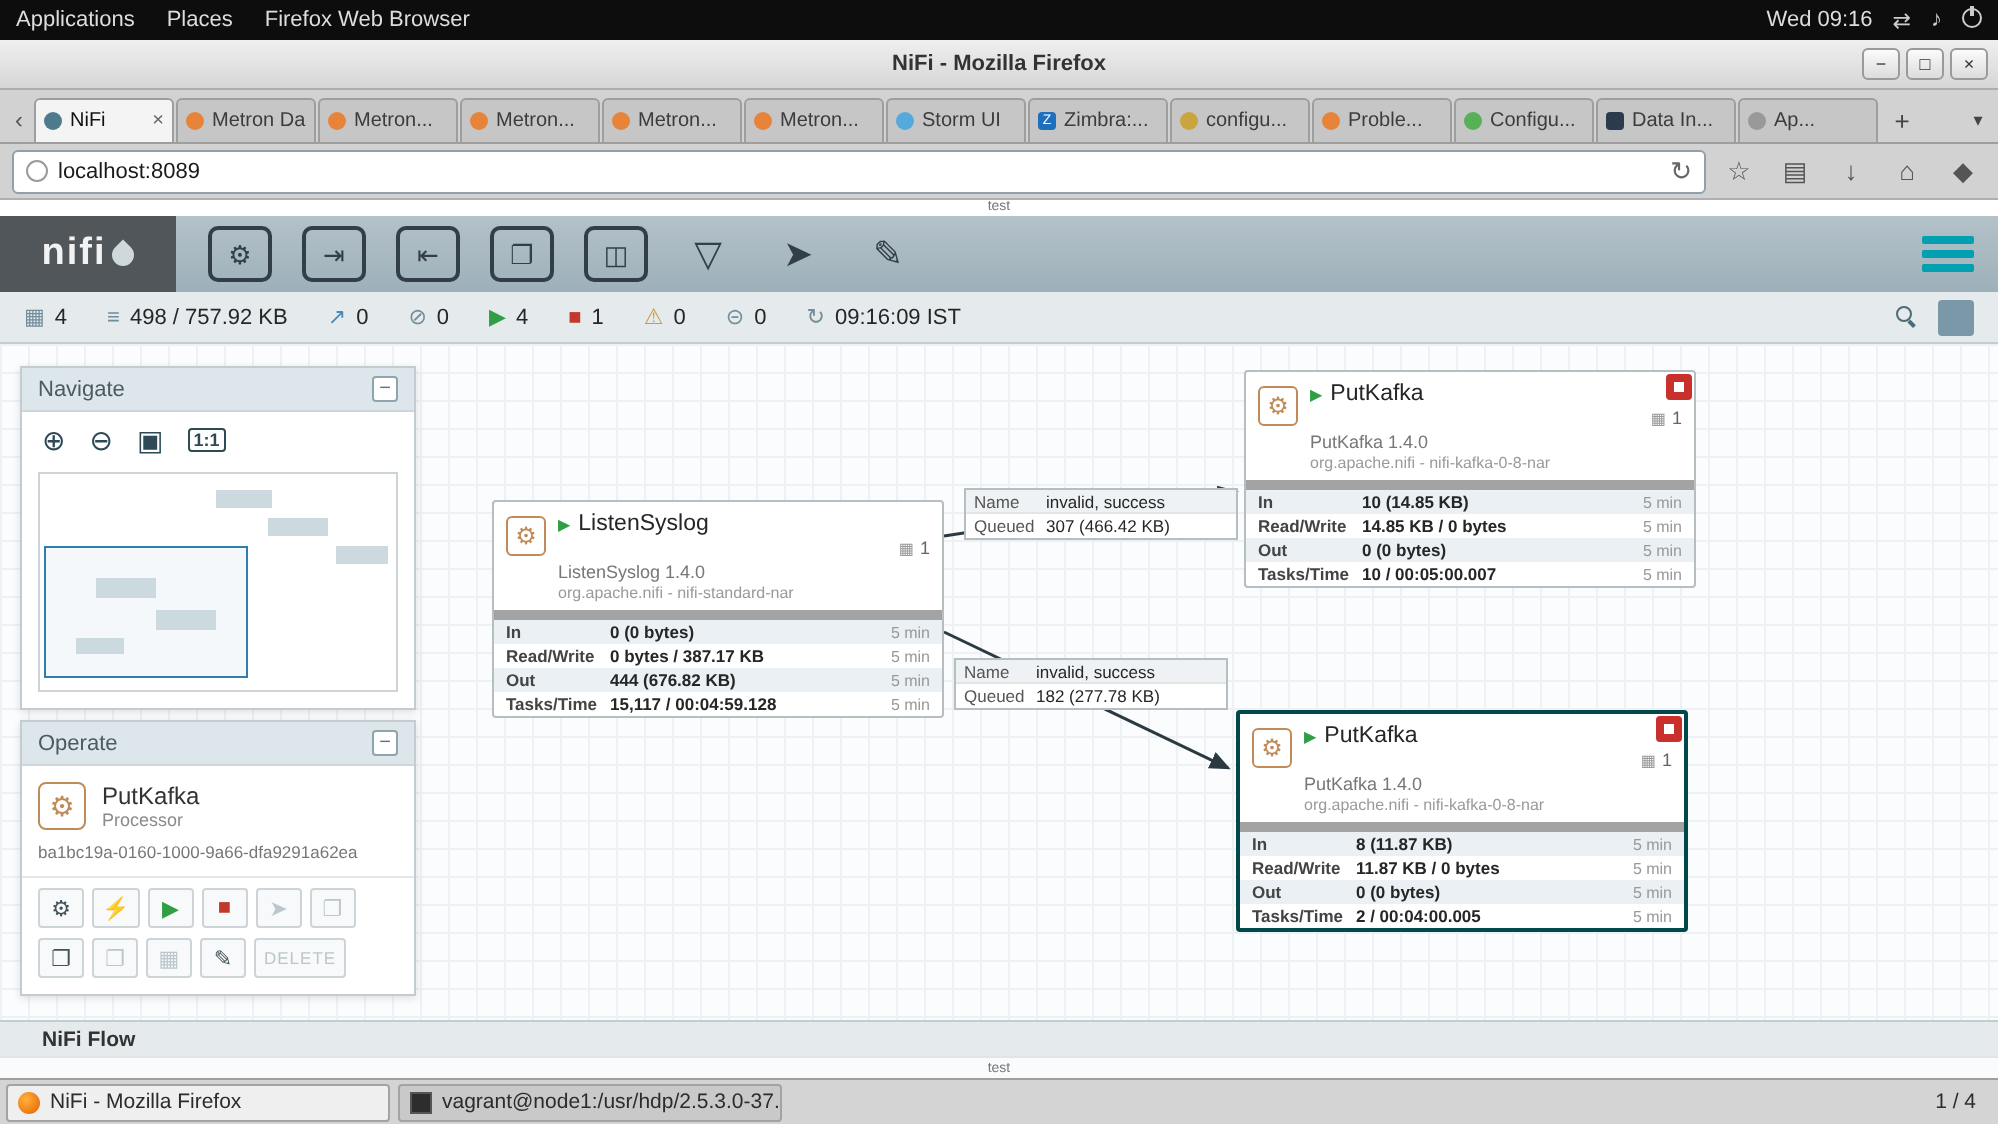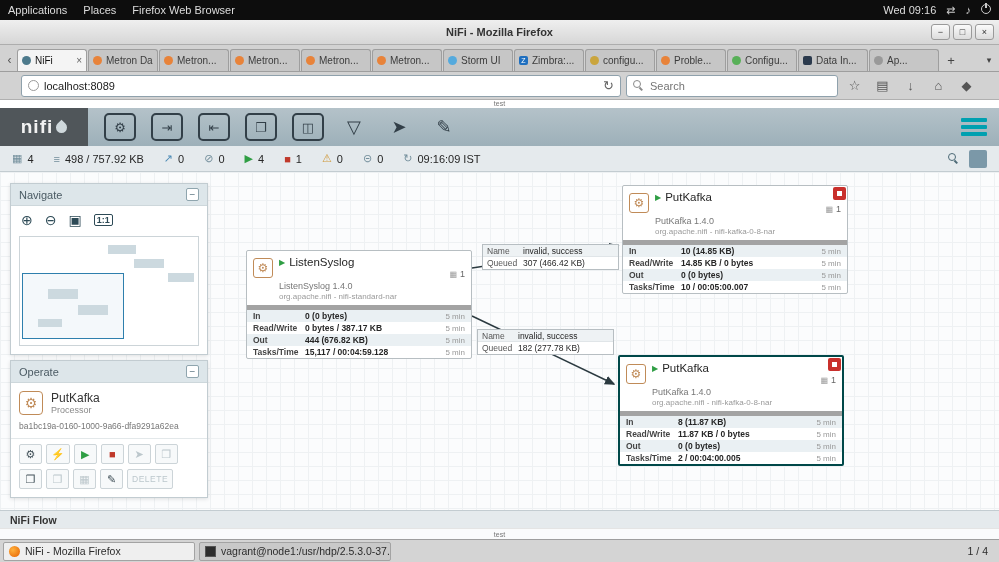--- a/index.html
+++ b/index.html
@@ -25,21 +25,21 @@
   .tab{width:70px;height:22px;background:#c6c6c6;border:1px solid #9e9e9e;border-bottom:none;border-radius:3px 3px 0 0;display:flex;align-items:center;gap:4px;padding:0 4px;font-size:10px;color:#3c3c3c;margin-right:1px}
   .tab.active{background:#f4f4f4;color:#111}
   .favicon{width:9px;height:9px;border-radius:50%;flex-shrink:0;display:flex;align-items:center;justify-content:center;font-size:7px;color:#fff;line-height:1}
   .favicon.sq{border-radius:2px}
   .tab-label{overflow:hidden;white-space:nowrap;flex:1}
   .tab-close{font-size:10px;color:#666}
   .newtab-btn{width:22px;height:20px;display:flex;align-items:center;justify-content:center;font-size:13px;color:#444;margin-bottom:1px}
   .tablist-btn{width:16px;height:20px;display:flex;align-items:center;justify-content:center;font-size:9px;color:#444;margin-left:auto;margin-bottom:1px}
 
   
-  .navbar{height:28px;background:#d2d2d2;display:flex;align-items:center;padding:0 21px;gap:5px;border-bottom:1px solid #b0b0b0}
+  .navbar{height:28px;background:#d2d2d2;display:flex;align-items:center;padding:0 6px;gap:5px;border-bottom:1px solid #b0b0b0}
   .urlbar{flex:1;height:22px;background:#fff;border:1px solid #8fa1ac;border-radius:3px;display:flex;align-items:center;padding:0 6px;gap:5px;font-size:11px;white-space:nowrap;overflow:hidden}
   .page-icon{width:11px;height:11px;border:1.5px solid #9a9a9a;border-radius:50%;flex-shrink:0}
   .url-host{color:#1a1a1a}
   .url-path{color:#7a7a7a;overflow:hidden;text-overflow:ellipsis}
   .reload-icon{margin-left:auto;color:#666;font-size:13px;flex-shrink:0}
   .searchbar{width:212px;height:22px;background:#fff;border:1px solid #8fa1ac;border-radius:3px;display:flex;align-items:center;padding:0 6px;gap:6px;flex-shrink:0}
   .searchbar input{border:none;outline:none;width:100%;font-size:11px;color:#444;font-family:"Liberation Sans",sans-serif;background:transparent}
   .mag{position:relative;width:11px;height:11px;flex-shrink:0}
   .mag::before{content:"";position:absolute;width:6px;height:6px;border:1.5px solid #8a8a8a;border-radius:50%;left:0;top:0}
   .mag::after{content:"";position:absolute;width:4px;height:1.5px;background:#8a8a8a;transform:rotate(45deg);left:6px;top:8px}
@@ -120,21 +120,21 @@
   .stat-win{color:#999;font-size:8px;margin-left:4px}
 
   
   .conn{position:absolute;width:137px;background:#fff;border:1px solid #b7bec2;font-size:8.5px;color:#444}
   .conn-row{display:flex;height:12px;align-items:center;padding:0 4px;gap:4px}
   .conn-row.first{background:#eef2f4;border-bottom:1px solid #e0e5e8}
   .conn-lbl{width:32px;flex-shrink:0;color:#555}
   .conn-val{color:#262626;white-space:nowrap}
 
   
-  .breadcrumb{height:18px;background:#e5eaed;border-top:1px solid #c3ccd1;display:flex;align-items:center;padding:0 10px;font-size:10.5px;font-weight:bold;color:#333}
+  .breadcrumb{height:18px;background:#e5eaed;border-top:1px solid #c3ccd1;display:flex;align-items:center;padding:0 21px;font-size:10.5px;font-weight:bold;color:#333}
 
   
   .taskbar{height:23px;background:#d4d4d4;border-top:1px solid #9e9e9e;display:flex;align-items:center;padding:0 3px;gap:4px;font-size:10.5px;color:#2c2c2c}
   .task-btn{width:192px;height:19px;border:1px solid #a3a3a3;background:#c9c9c9;display:flex;align-items:center;gap:5px;padding:0 5px;border-radius:2px;white-space:nowrap;overflow:hidden}
   .task-btn.active{background:#efefef}
   .ticon-ff{width:11px;height:11px;border-radius:50%;background:radial-gradient(circle at 35% 35%,#ffb13d,#e66000);flex-shrink:0}
   .ticon-term{width:11px;height:11px;background:#2d2d2d;border:1px solid #555;flex-shrink:0}
   .pager{margin-left:auto;padding-right:8px}
 </style>
 </head>
@@ -221,24 +221,20 @@
   <span class="newtab-btn">+</span>
   <span class="tablist-btn">▾</span>
 </div>
 
 <div class="navbar">
   <div class="urlbar">
     <span class="page-icon"></span>
     <span class="url-host">localhost:8089</span>
     <span class="reload-icon">↻</span>
   </div>
-  <div class="searchbar">
-    <span class="mag"></span>
-    <input placeholder="Search" style="">
-  </div>
   <span class="nav-icon">☆</span>
   <span class="nav-icon">▤</span>
   <span class="nav-icon">↓</span>
   <span class="nav-icon">⌂</span>
   <span class="nav-icon">◆</span>
 </div>
 
 <div class="nifi-banner">test</div>
 
 <div class="nifi-header">

